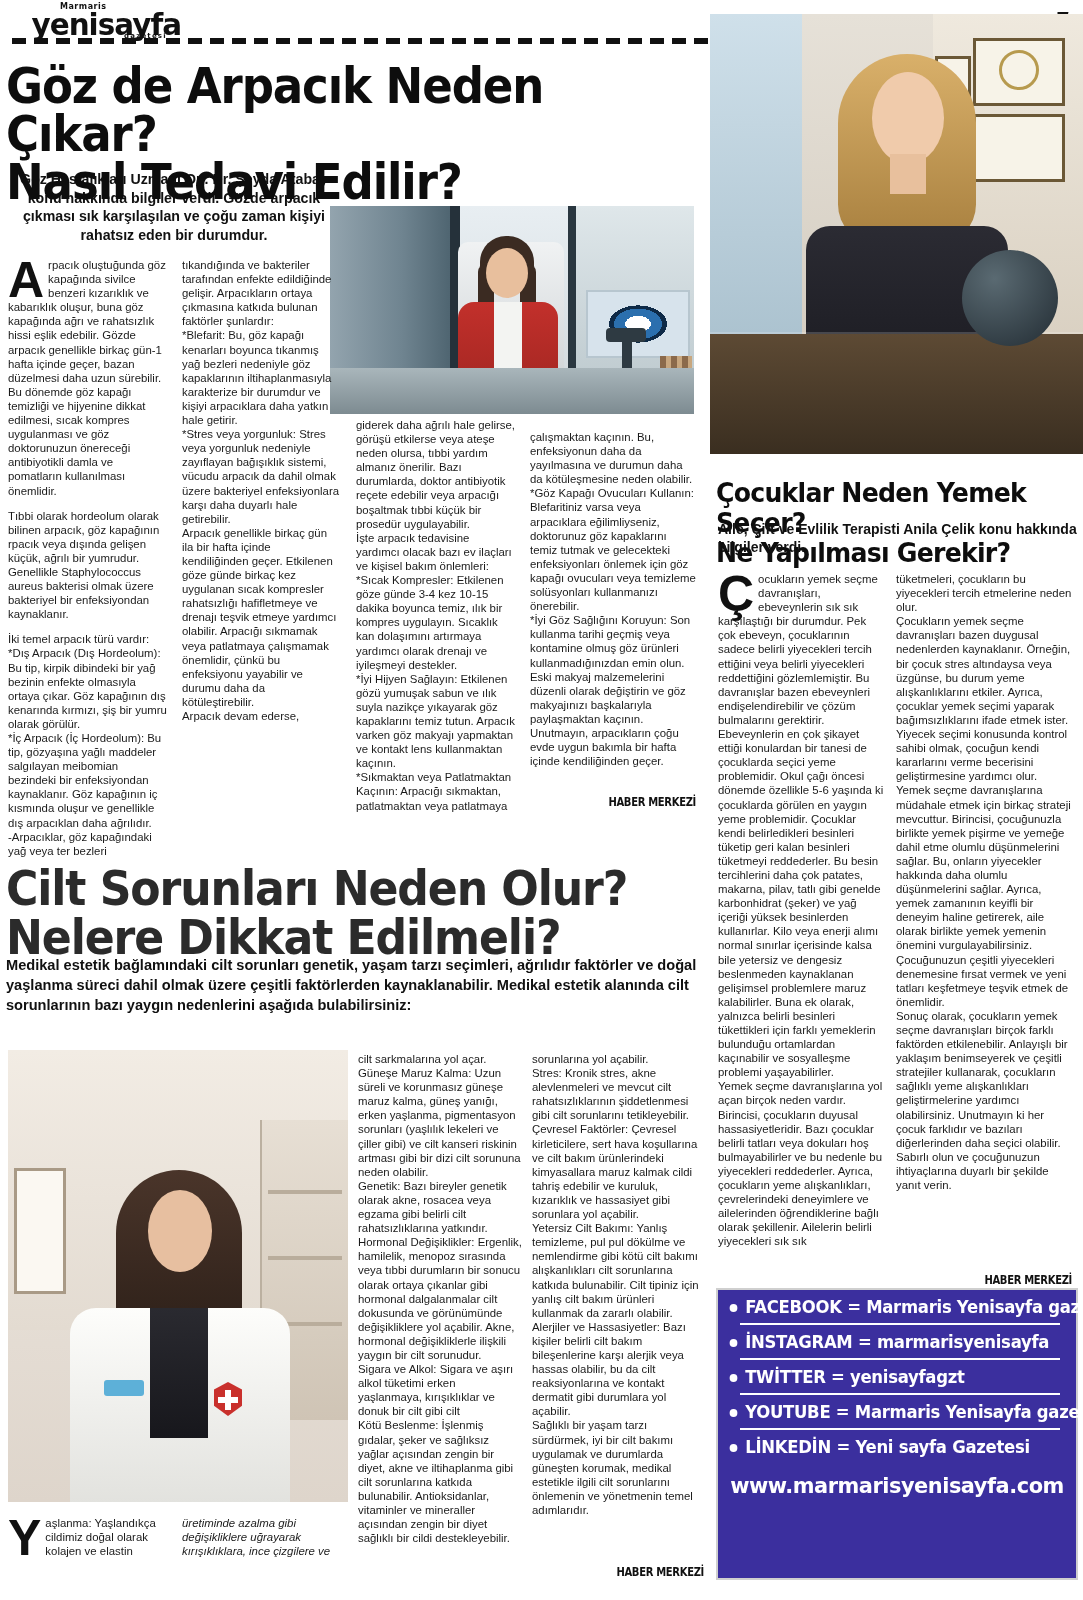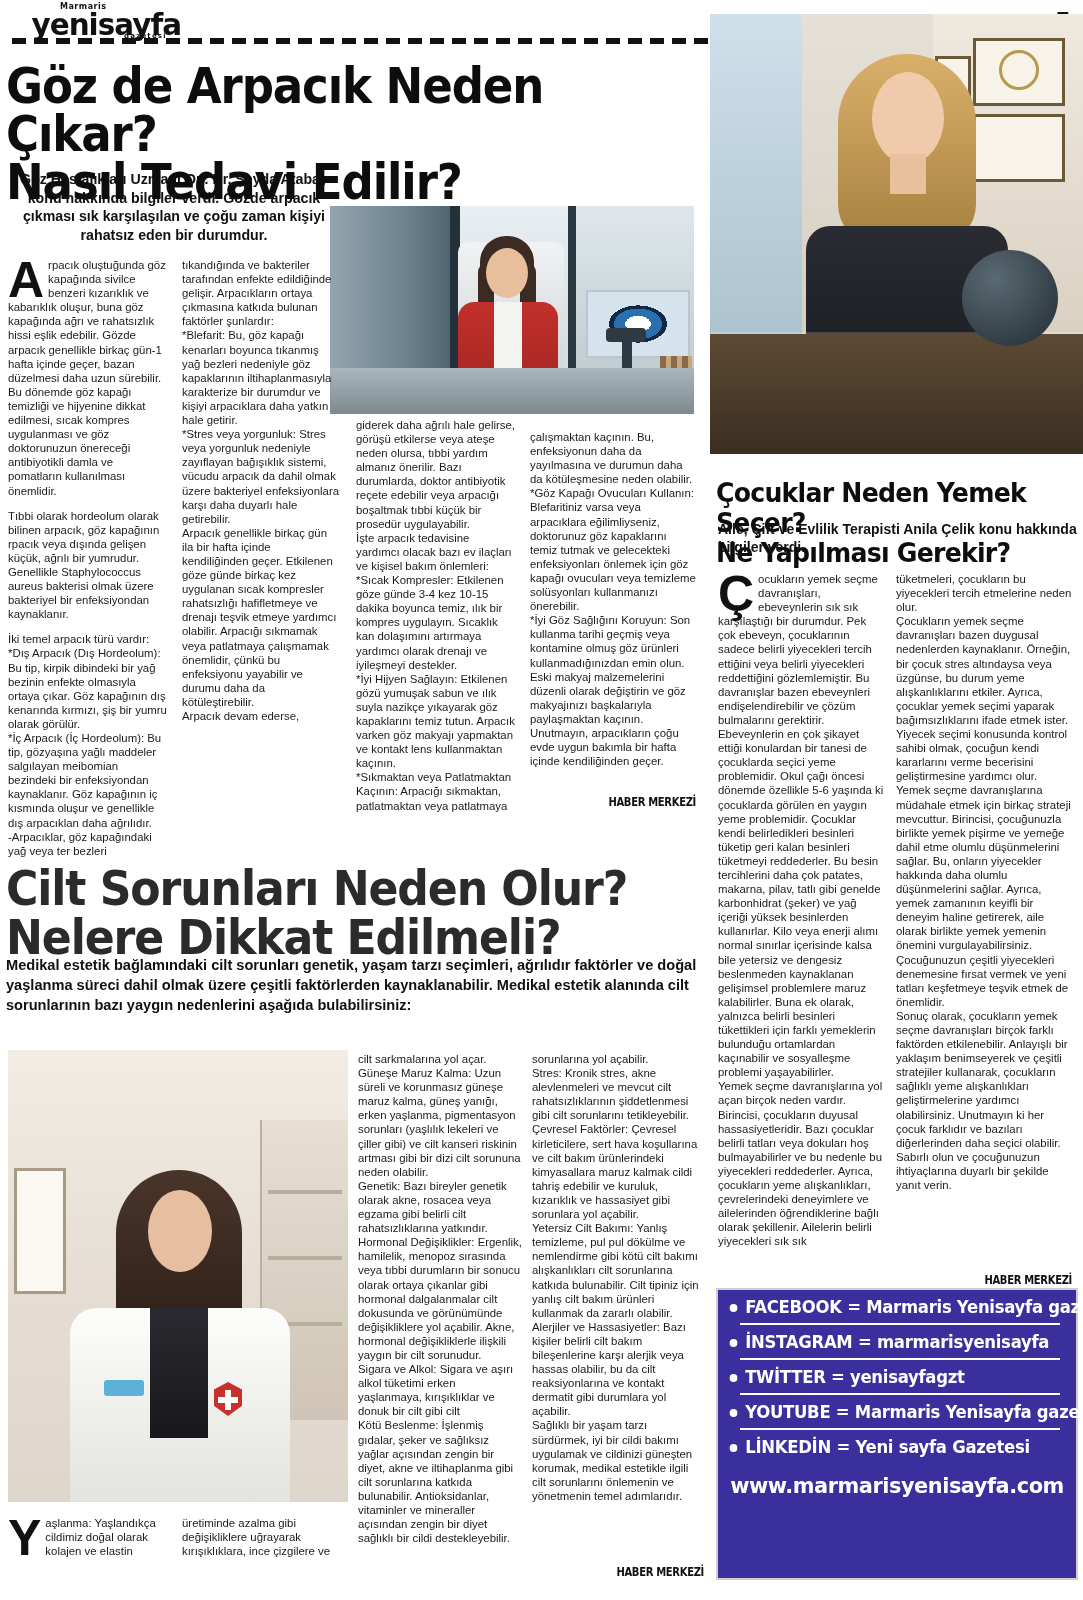--- a/index.html
+++ b/index.html
@@ -207,21 +207,21 @@
     position:absolute; left:6px; top:832px; width:710px;
     font-size:48px; line-height:49px; font-weight:bold;
     font-family:"DejaVu Sans", sans-serif; color:#2b2b2b;
     letter-spacing:-1.2px; transform:scaleX(0.92); transform-origin:left top;
   }
   .deck-a3{
     position:absolute; left:6px; top:955px; width:700px;
     font-size:14.6px; line-height:20px; font-weight:bold; color:#111;
   }
   .a3c1{position:absolute; left:8px; top:1516px; width:160px;}
-  .a3c1b{position:absolute; left:182px; top:1516px; width:168px;}
+  .a3c1b{position:absolute; left:182px; top:1516px; width:168px;font-style:italic;}
   .a3c2{position:absolute; left:358px; top:1052px; width:164px;}
   .a3c3{position:absolute; left:532px; top:1052px; width:172px;}
 
   
   .ad-box{
     position:absolute; left:716px; top:1288px; width:358px; height:288px;
     background:#3b2f9e; border:2px solid #cfcfcf;
   }
   .ad-row{
     position:relative; color:#ffffff;
@@ -399,21 +399,21 @@
     <p class="tight">Sigara ve Alkol: Sigara ve aşırı alkol tüketimi erken yaşlanmaya, kırışıklıklar ve donuk bir cilt gibi cilt</p>
     <p class="tight">Kötü Beslenme: İşlenmiş gıdalar, şeker ve sağlıksız yağlar açısından zengin bir diyet, akne ve iltihaplanma gibi cilt sorunlarına katkıda bulunabilir. Antioksidanlar, vitaminler ve mineraller açısından zengin bir diyet sağlıklı bir cildi destekleyebilir.</p>
   </div>
 
   <div class="body-col a3c3">
     <p class="tight">sorunlarına yol açabilir.</p>
     <p class="tight">Stres: Kronik stres, akne alevlenmeleri ve mevcut cilt rahatsızlıklarının şiddetlenmesi gibi cilt sorunlarını tetikleyebilir.</p>
     <p class="tight">Çevresel Faktörler: Çevresel kirleticilere, sert hava koşullarına ve cilt bakım ürünlerindeki kimyasallara maruz kalmak cildi tahriş edebilir ve kuruluk, kızarıklık ve hassasiyet gibi sorunlara yol açabilir.</p>
     <p class="tight">Yetersiz Cilt Bakımı: Yanlış temizleme, pul pul dökülme ve nemlendirme gibi kötü cilt bakımı alışkanlıkları cilt sorunlarına katkıda bulunabilir. Cilt tipiniz için yanlış cilt bakım ürünleri kullanmak da zararlı olabilir.</p>
     <p class="tight">Alerjiler ve Hassasiyetler: Bazı kişiler belirli cilt bakım bileşenlerine karşı alerjik veya hassas olabilir, bu da cilt reaksiyonlarına ve kontakt dermatit gibi durumlara yol açabilir.</p>
-    <p class="tight">Sağlıklı bir yaşam tarzı sürdürmek, iyi bir cildi bakımı uygulamak ve cildinizi güneşten korumak, medikal estetikle ilgili cilt sorunlarını önlemenin ve yönetmenin temel adımlarıdır.</p>
+    <p class="tight">Sağlıklı bir yaşam tarzı sürdürmek, iyi bir cilt bakımı uygulamak ve durumlarda güneşten korumak, medikal estetikle ilgili cilt sorunlarını önlemenin ve yönetmenin temel adımlarıdır.</p>
   </div>
   <div class="credit hm-a3">HABER MERKEZİ</div>
 
   <div class="ad-box" id="ad-box" style="background: rgb(59, 47, 158);">
       <div class="ad-row"><span class="bullet"></span><span>FACEBOOK = </span><span>Marmaris Yenisayfa gazetesi</span></div>
       <div class="ad-sep"></div>
       <div class="ad-row"><span class="bullet"></span><span>İNSTAGRAM = </span><span>marmarisyenisayfa</span></div>
       <div class="ad-sep"></div>
       <div class="ad-row"><span class="bullet"></span><span>TWİTTER = </span><span>yenisayfagzt</span></div>
       <div class="ad-sep"></div>

